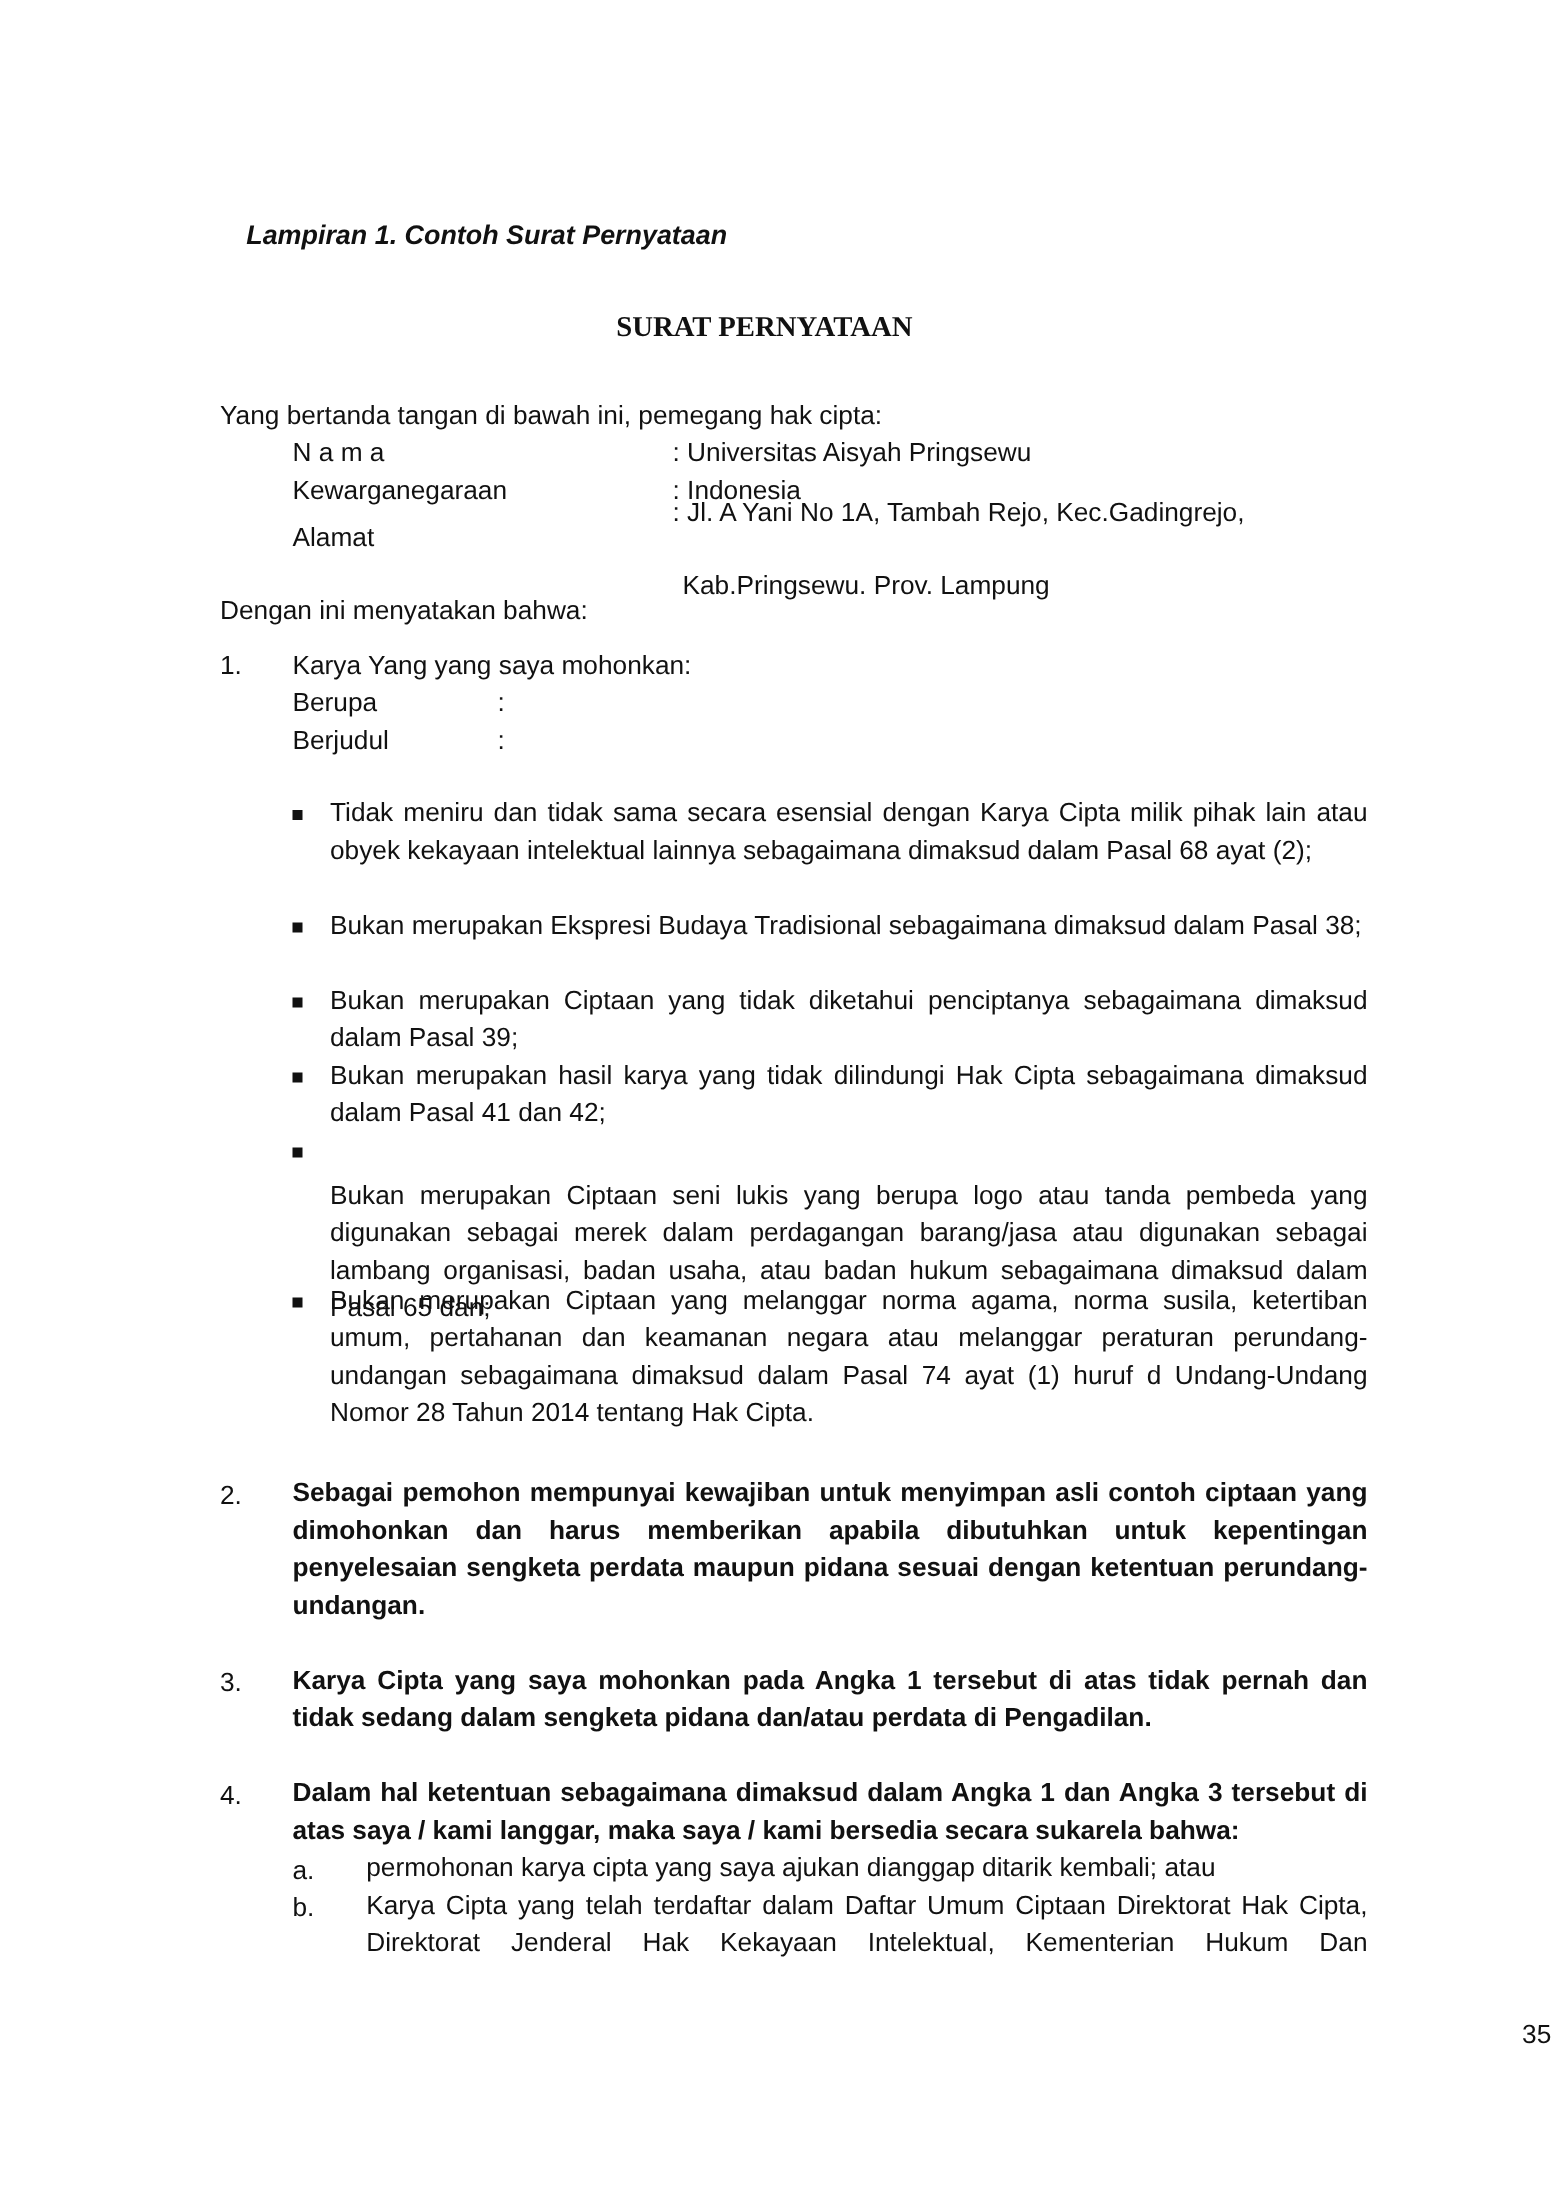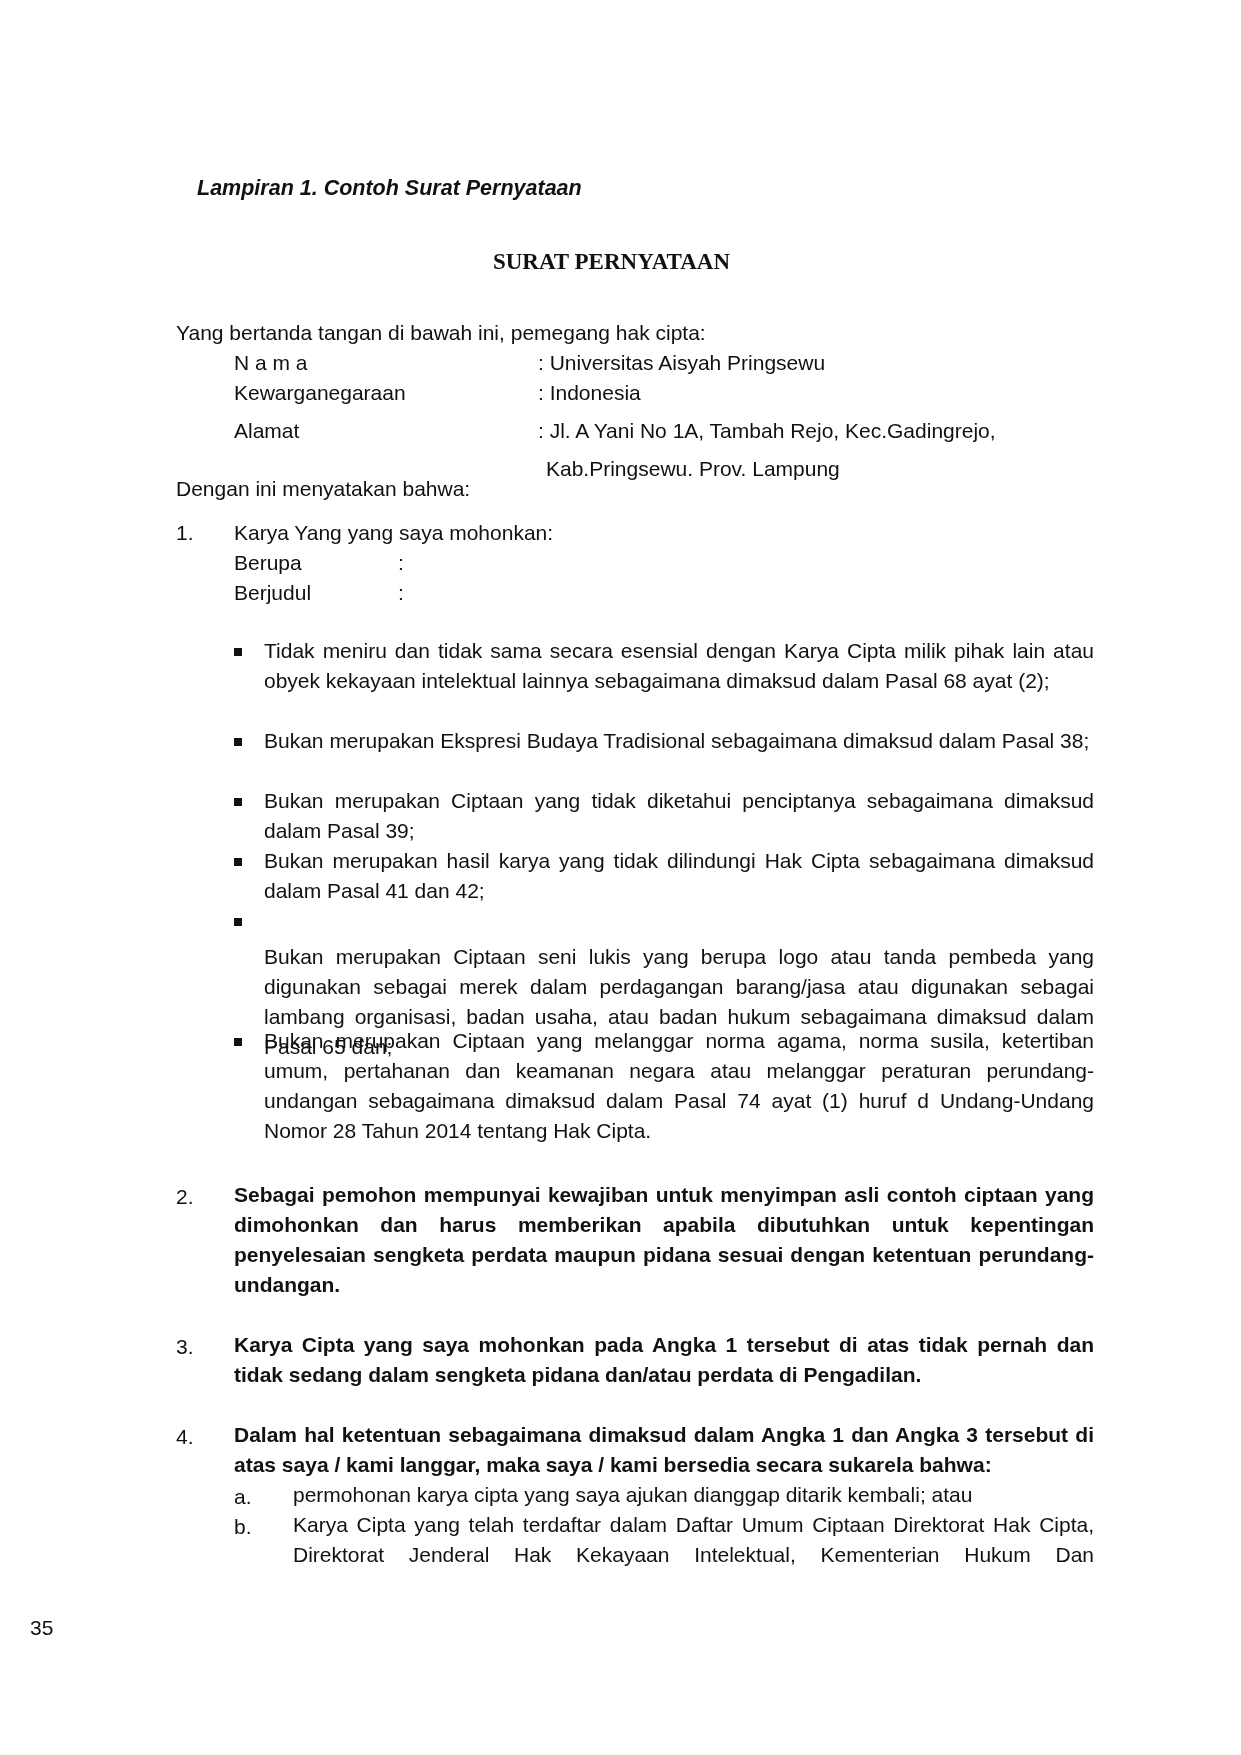--- a/index.html
+++ b/index.html
@@ -11,41 +11,41 @@
              font-weight: bold; font-size: 23px; padding-left: 30px; box-sizing: border-box; }
     .line { left: 176px; }
     .lbl { left: 234px; }
     .val { left: 538px; }
     .num { left: 176px; }
     .bullet { left: 234px; width: 8px; height: 8px; background: #111; }
     .btext { left: 264px; width: 830px; white-space: normal; line-height: 30px; text-align: justify; text-align-last: left; }
     .ntext { left: 234px; width: 860px; white-space: normal; line-height: 30px; text-align: justify; font-weight: bold; }
     .stext { left: 293px; width: 801px; white-space: normal; line-height: 30px; text-align: justify; }
     .letter { left: 234px; }
-    .pageno { left: 0; width: 1241px; text-align: left; top: 1617px; padding-left: 30px; box-sizing: border-box; }
+    .pageno { left: 0; width: 1241px; text-align: right; top: 1617px; padding-left: 30px; box-sizing: border-box; }
     .j-last { text-align-last: left; }
   </style>
 </head>
 <body>
 
 <div>
 
   <div class="abs caption">Lampiran 1. Contoh Surat Pernyataan</div>
   <div class="abs title">SURAT PERNYATAAN</div>
 
   <div class="abs line" style="top:322px;">Yang bertanda tangan di bawah ini, pemegang hak cipta:</div>
 
   <div class="abs lbl" style="top:352px;">N a m a</div>
   <div class="abs val" style="top:352px;">: Universitas Aisyah Pringsewu</div>
 
   <div class="abs lbl" style="top:382px;">Kewarganegaraan</div>
   <div class="abs val" style="top:382px;">: Indonesia</div>
 
   <div class="abs lbl" style="top:420px;">Alamat</div>
-  <div class="abs val" style="top:420px;">:  Jl. A Yani No 1A, Tambah Rejo, Kec.Gadingrejo,</div>
+  <div class="abs val" style="top:400px;">:  Jl. A Yani No 1A, Tambah Rejo, Kec.Gadingrejo,</div>
   <div class="abs" style="left:546px; top:458px;">Kab.Pringsewu. Prov. Lampung</div>
 
   <div class="abs line" style="top:478px;">Dengan ini menyatakan bahwa:</div>
 
   <div class="abs num" style="top:522px;">1.</div>
   <div class="abs lbl" style="top:522px;">Karya Yang yang saya mohonkan:</div>
 
   <div class="abs lbl" style="top:552px;">Berupa</div>
   <div class="abs" style="left:398px; top:552px;">:</div>
   <div class="abs lbl" style="top:582px;">Berjudul</div>

